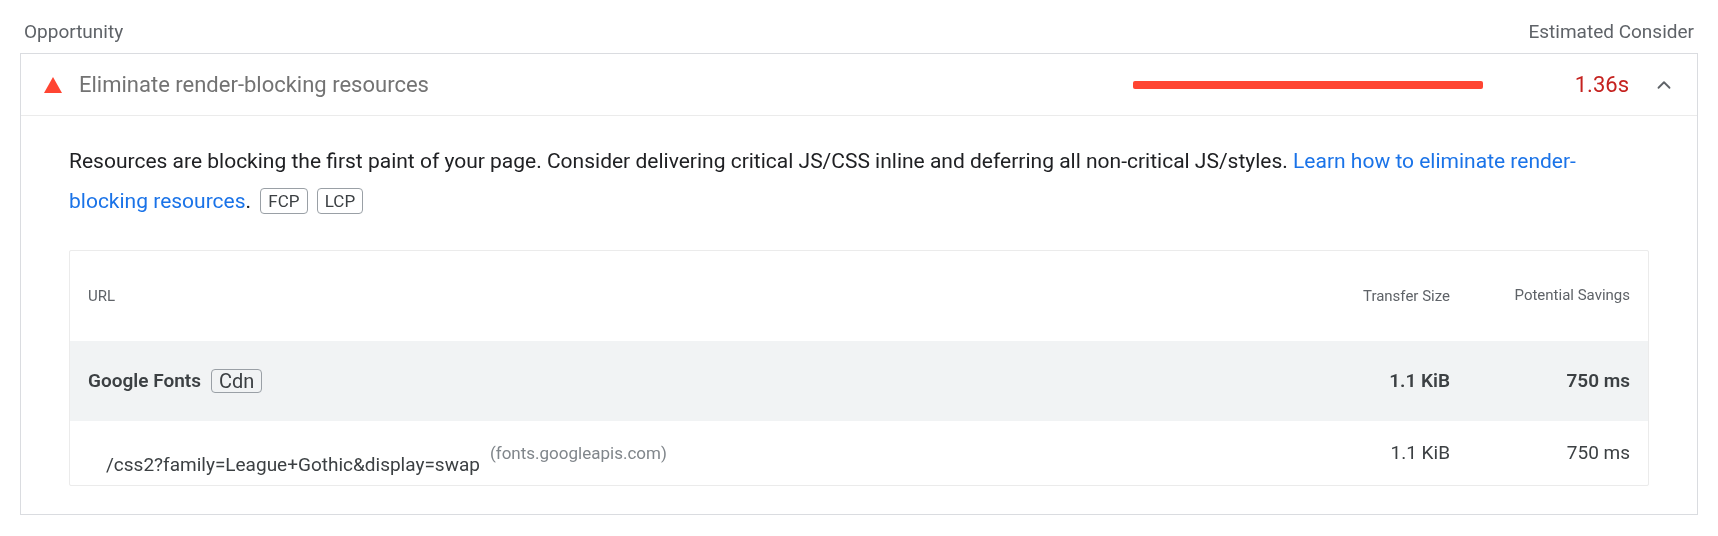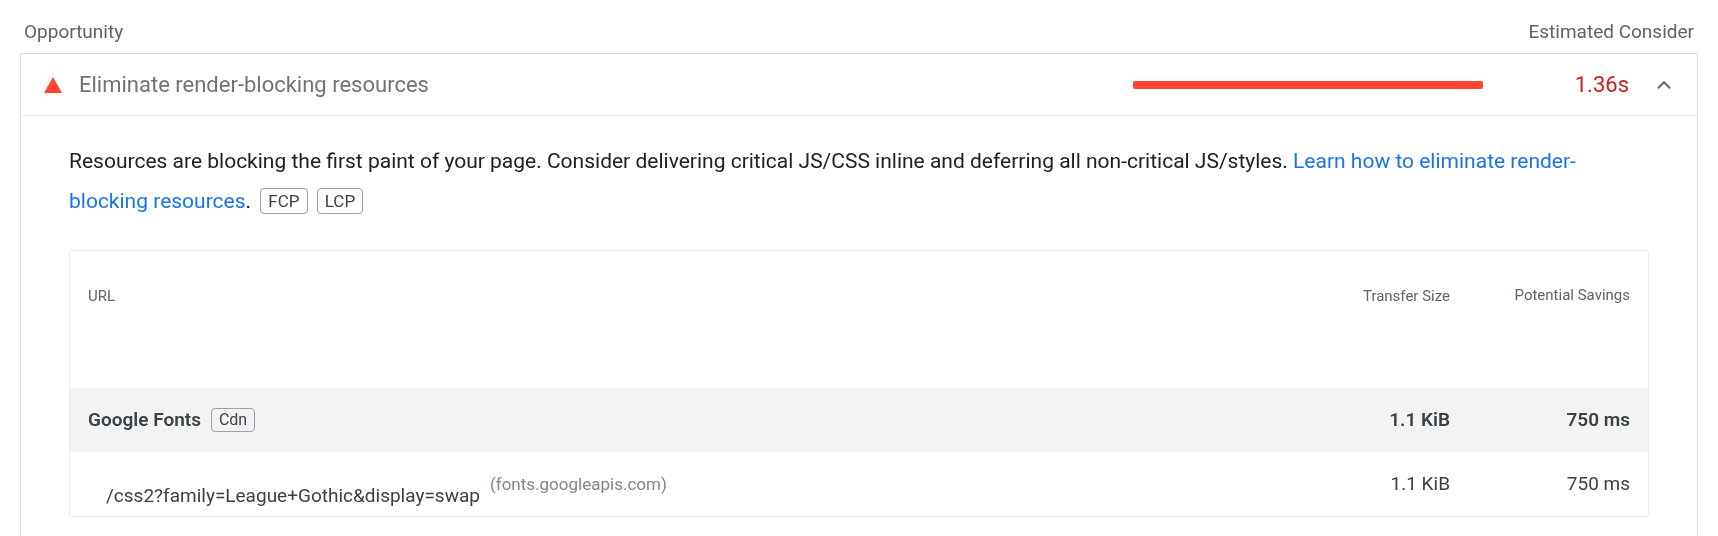--- a/index.html
+++ b/index.html
@@ -68,32 +68,32 @@
       margin-left: 4px;
     }
     .table {
       margin-top: 28px;
       border: 1px solid #ebebeb;
       border-radius: 2px;
     }
     .trow { display: flex; align-items: center; padding: 0 18px; }
     .thead { color: #5f6368; font-size: 15px; height: 90px; }
     .thead .col-url { align-self: center; }
-    .tcat { background: #f1f3f4; color: #3c4043; font-size: 19px; font-weight: 600; height: 64px; margin-top: 47px; }
+    .tcat { background: #f1f3f4; color: #3c4043; font-size: 19px; font-weight: 600; height: 80px; }
     .tentry { color: #3c4043; font-size: 19px; height: 64px; }
     .col-url { flex: 1 1 auto; display: flex; align-items: center; gap: 10px; }
     .col-ts { flex: 0 0 180px; text-align: right; }
     .col-ps { flex: 0 0 180px; text-align: right; }
     .thead .col-ps { line-height: 1.4; }
     .pill {
       display: inline-block;
       border: 1px solid #9aa0a6;
       border-radius: 4px;
       padding: 0 7px;
-      font-size: 16px;
+      font-size: 20px;
       color: #3c4043;
       line-height: 22px;
       font-weight: 400;
     }
     .urlpath { color: #3c4043; padding-left: 18px; margin-top: 24px; }
     .urlhost { color: #80868b; font-size: 17px; }
   </style>
 </head>
 <body>
 

